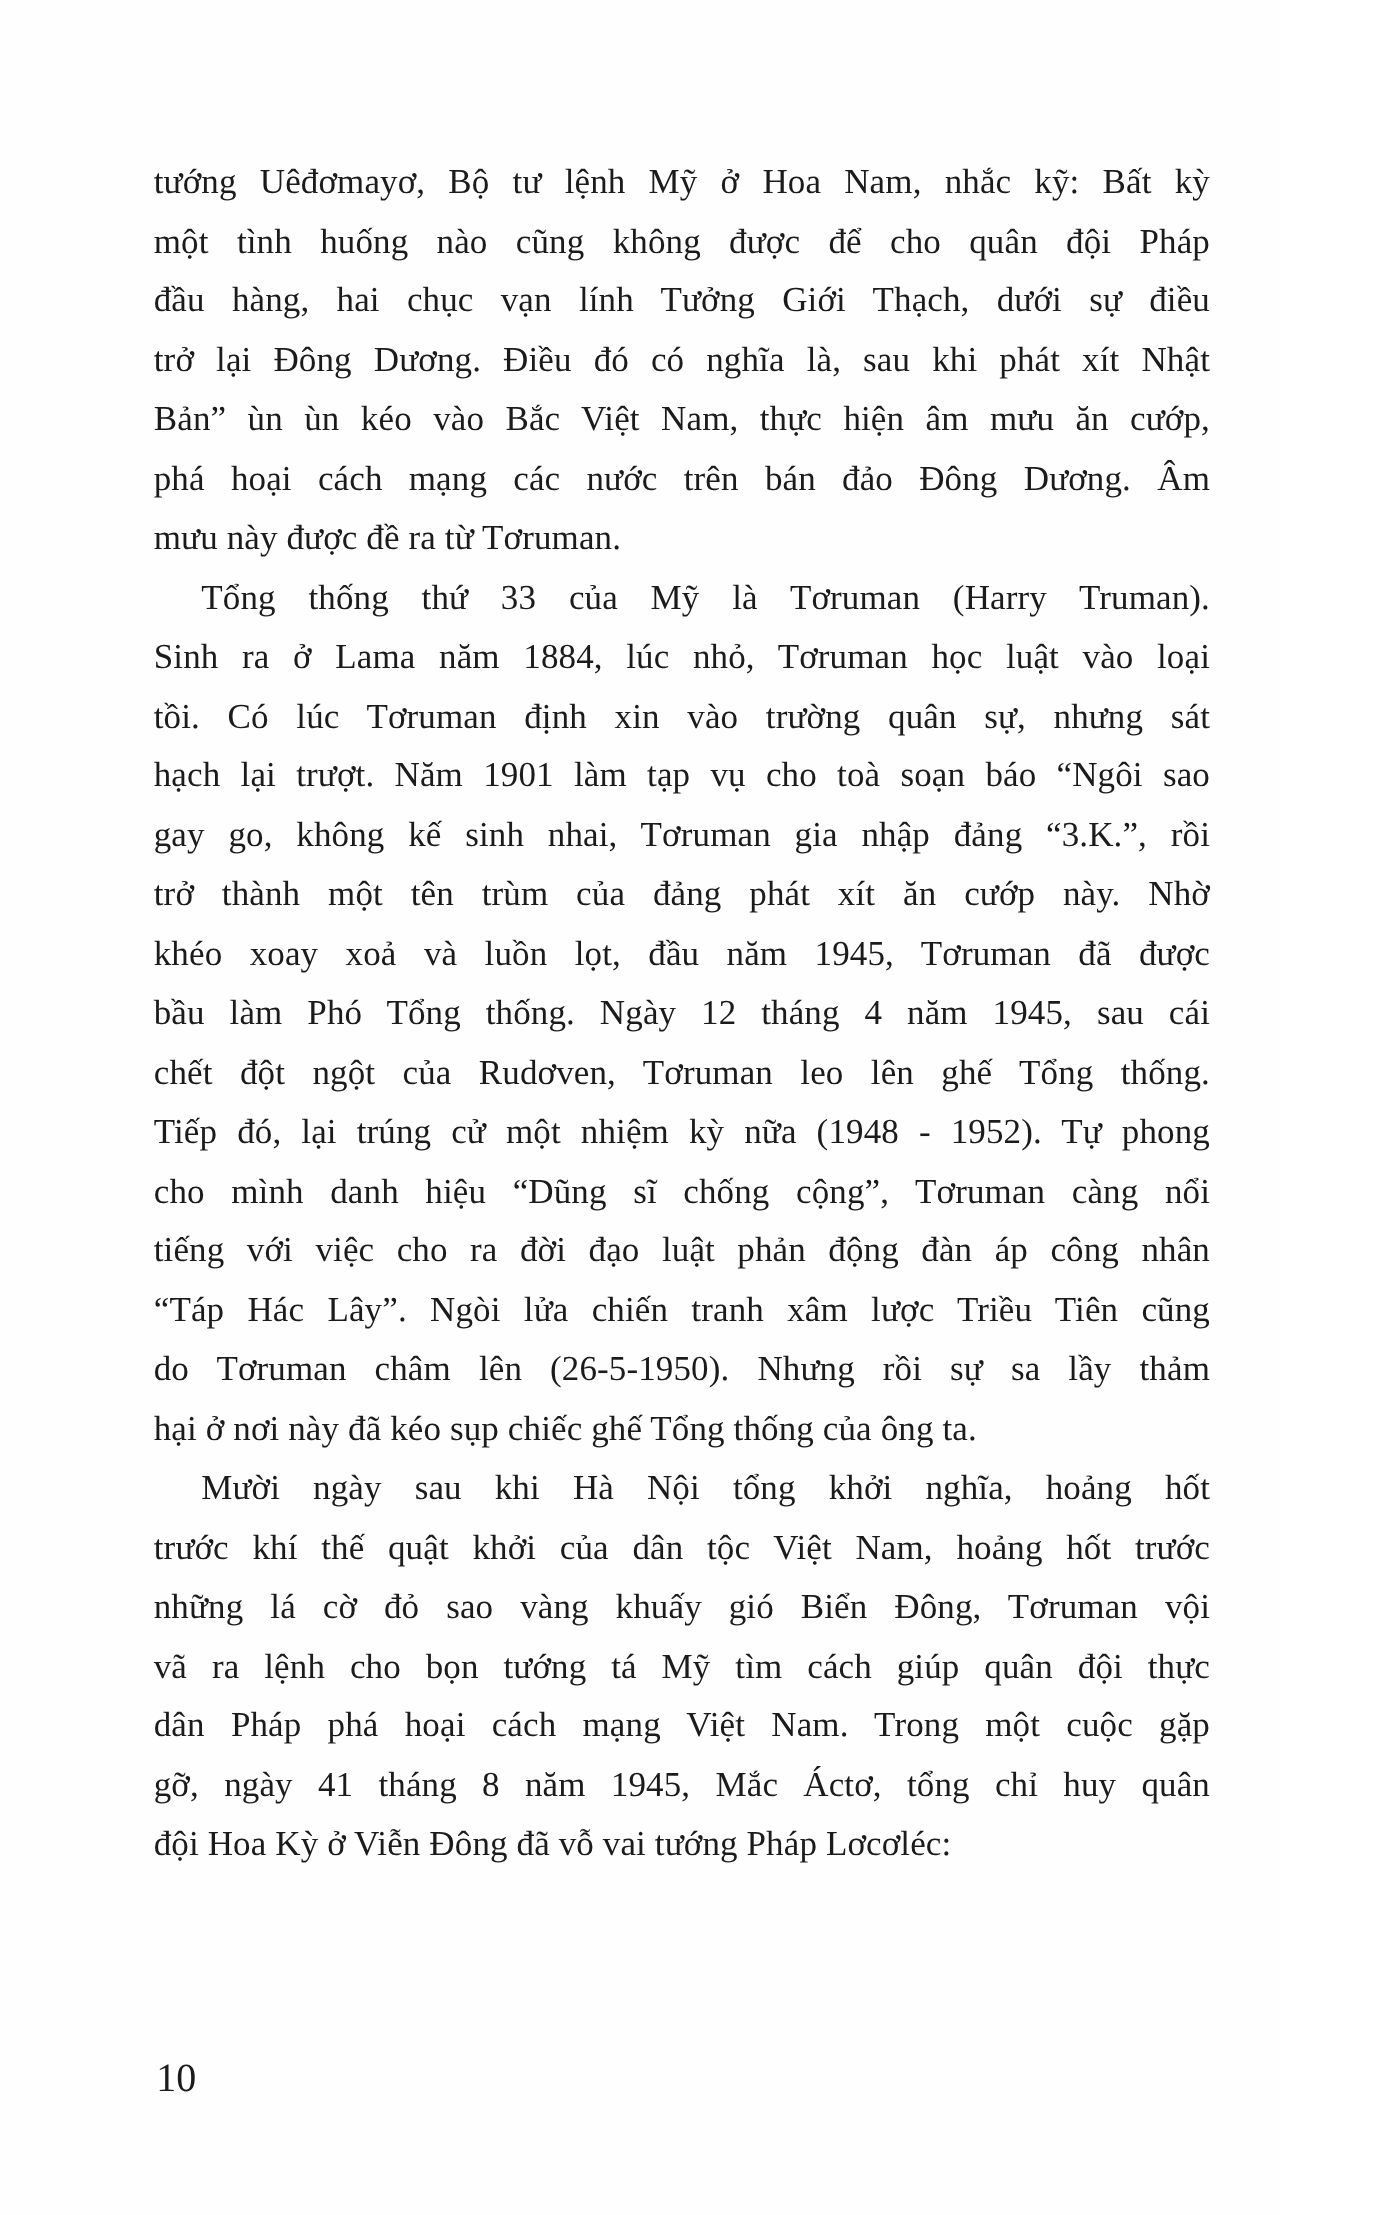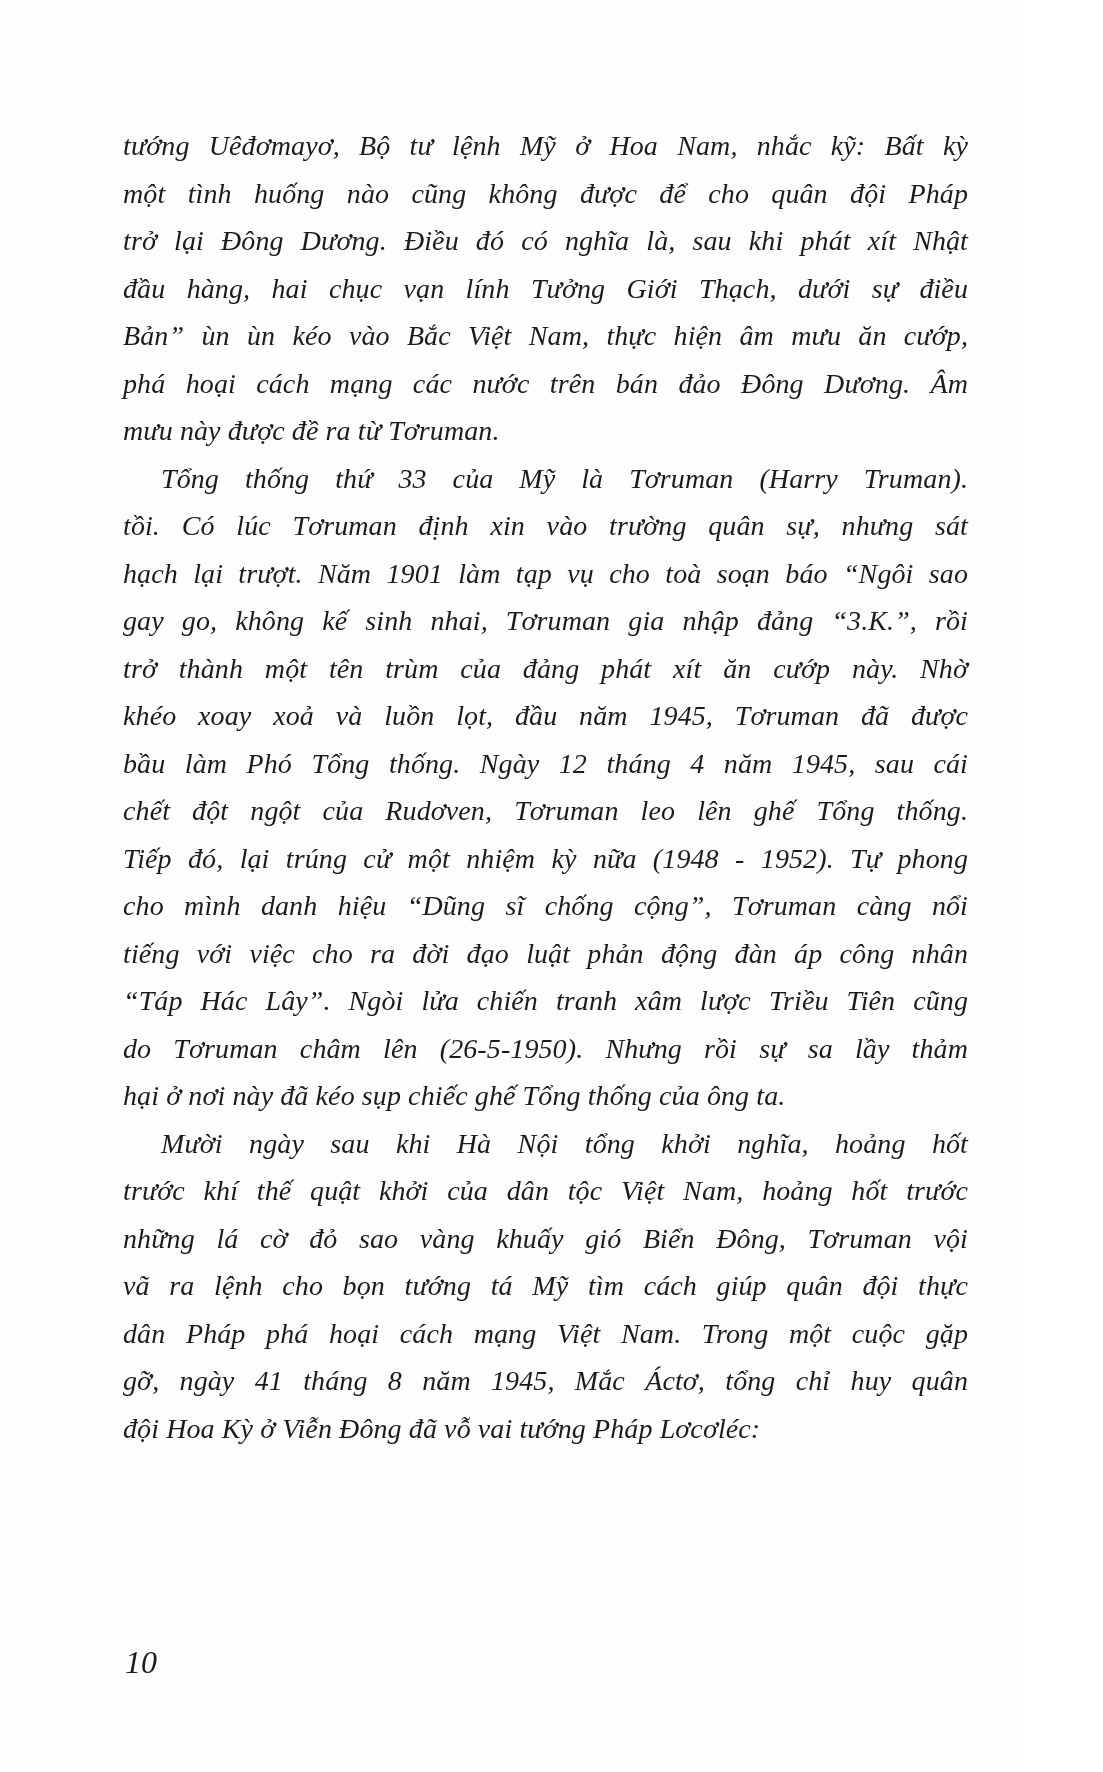--- a/index.html
+++ b/index.html
@@ -8,21 +8,20 @@
     background: #ffffff;
   }
   .book-page {
     position: relative;
     width: 1023px;
     height: 1772px;
     background: #fefefe;
     overflow: hidden;
     font-family: "Liberation Serif", "DejaVu Serif", serif;
     color: #1b1b1b;
-    font-style: italic;
   }
   .text-block {
     position: absolute;
     left: 123px;
     top: 122px;
     width: 845px;
   }
   .paragraph {
     margin: 0;
     padding: 0;
@@ -55,28 +54,29 @@
   }
 </style>
 </head>
 <body>
 
 <div class="book-page">
   <div class="text-block">
       <div class="paragraph">
         <div class="text-line">tướng Uêđơmayơ, Bộ tư lệnh Mỹ ở Hoa Nam, nhắc kỹ: Bất kỳ</div>
         <div class="text-line">một tình huống nào cũng không được để cho quân đội Pháp</div>
+        <div class="text-line">đầu hàng, hai chục vạn lính Tưởng Giới Thạch, dưới sự điều</div>
         <div class="text-line">trở lại Đông Dương. Điều đó có nghĩa là, sau khi phát xít Nhật</div>
-        <div class="text-line">đầu hàng, hai chục vạn lính Tưởng Giới Thạch, dưới sự điều</div>
         <div class="text-line">Bản” ùn ùn kéo vào Bắc Việt Nam, thực hiện âm mưu ăn cướp,</div>
         <div class="text-line">phá hoại cách mạng các nước trên bán đảo Đông Dương. Âm</div>
         <div class="text-line last">mưu này được đề ra từ Tơruman.</div>
       </div>
       <div class="paragraph">
         <div class="text-line indent">Tổng thống thứ 33 của Mỹ là Tơruman (Harry Truman).</div>
+        <div class="text-line">Sinh ra ở Lama năm 1884, lúc nhỏ, Tơruman học luật vào loại</div>
         <div class="text-line">tồi. Có lúc Tơruman định xin vào trường quân sự, nhưng sát</div>
         <div class="text-line">hạch lại trượt. Năm 1901 làm tạp vụ cho toà soạn báo “Ngôi sao</div>
         <div class="text-line">gay go, không kế sinh nhai, Tơruman gia nhập đảng “3.K.”, rồi</div>
         <div class="text-line">trở thành một tên trùm của đảng phát xít ăn cướp này. Nhờ</div>
         <div class="text-line">khéo xoay xoả và luồn lọt, đầu năm 1945, Tơruman đã được</div>
         <div class="text-line">bầu làm Phó Tổng thống. Ngày 12 tháng 4 năm 1945, sau cái</div>
         <div class="text-line">chết đột ngột của Rudơven, Tơruman leo lên ghế Tổng thống.</div>
         <div class="text-line">Tiếp đó, lại trúng cử một nhiệm kỳ nữa (1948 - 1952). Tự phong</div>
         <div class="text-line">cho mình danh hiệu “Dũng sĩ chống cộng”, Tơruman càng nổi</div>
         <div class="text-line">tiếng với việc cho ra đời đạo luật phản động đàn áp công nhân</div>

